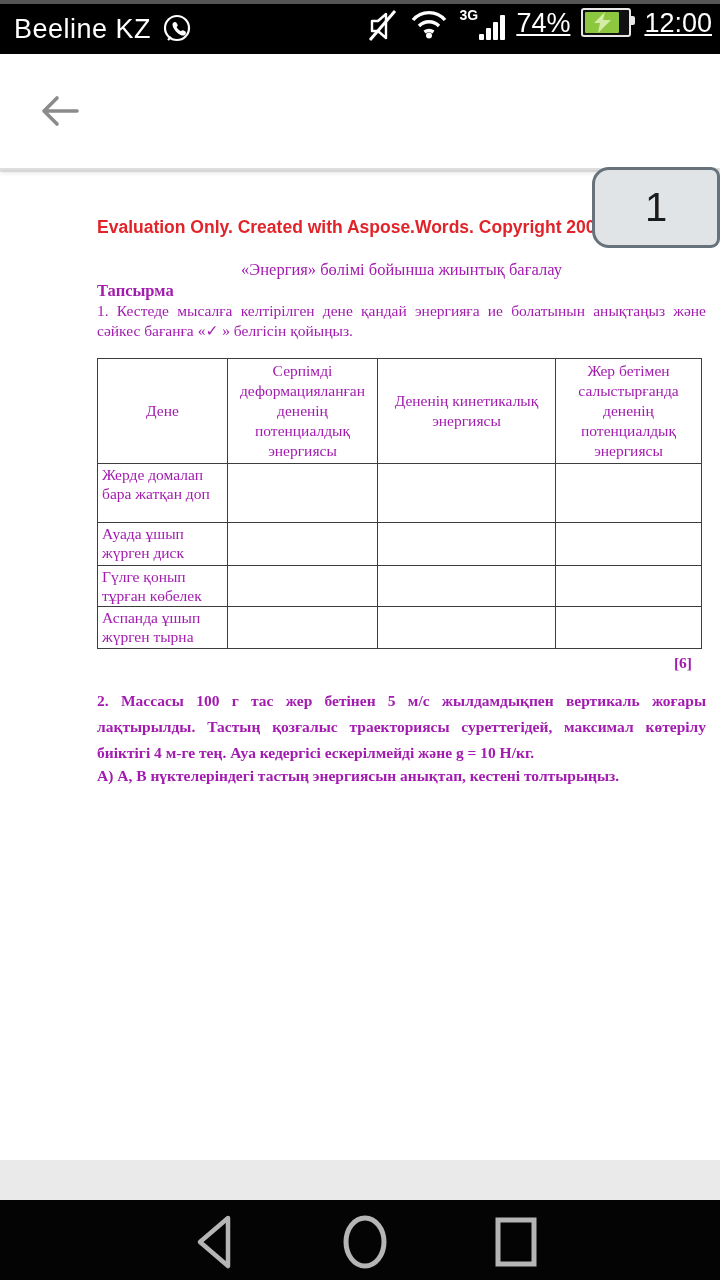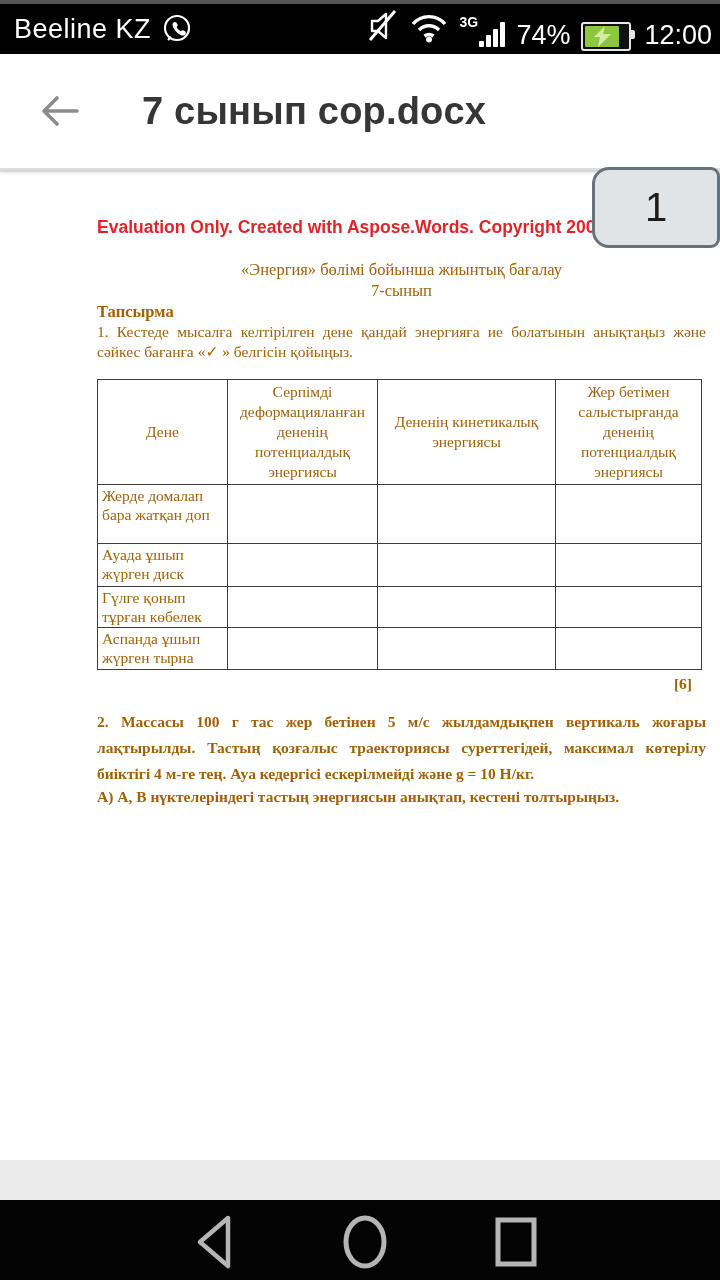--- a/index.html
+++ b/index.html
@@ -11,21 +11,21 @@
 
   
   .status-bar {
     position:absolute; top:0; left:0; width:720px; height:50px;
     background:#000; color:#fff; display:flex; align-items:center;
     box-sizing:border-box; padding:0 8px; font-size:27px;
   }
   .carrier { margin-left:6px; letter-spacing:0.5px; }
   .wa-wrap { margin-left:10px; display:flex; align-items:center; }
   .sb-spacer { flex:1; }
-  .sb-icons { display:flex; align-items:flex-end; gap:11px; }
+  .sb-icons { display:flex; align-items:flex-start; gap:11px;text-decoration:underline; }
   .sig-wrap { position:relative; width:46px; height:36px; }
   .sig-3g { position:absolute; top:-1px; left:0; font-size:14px; font-weight:700; }
   .sig-bars { position:absolute; bottom:4px; right:0; display:flex; align-items:flex-end; gap:2px; }
   .sig-bars i { display:block; width:5px; background:#fff; border-radius:1px; }
   .battery { position:relative; width:46px; height:25px; border:2px solid #e8e8e8; border-radius:3px; background:#111; }
   .battery .fill { position:absolute; left:2px; top:2px; bottom:2px; border-radius:1px; }
   .battery .nub { position:absolute; right:-6px; top:6px; width:4px; height:9px; background:#e8e8e8; border-radius:0 2px 2px 0; }
   .battery svg { position:absolute; left:9px; top:2px; }
   .sb-time { margin-left:2px; }
 
@@ -46,21 +46,21 @@
   
   .doc-area { position:absolute; top:168px; left:0; width:720px; height:1028px; background:#eaeaea; }
   .page {
     position:relative; width:720px; height:988px; background:#fff;
     box-sizing:border-box; padding:45px 14px 0 97px; overflow:hidden;
   }
   .watermark {
     font-family:"Liberation Sans", sans-serif; font-weight:700; font-size:17.5px;
     white-space:nowrap; overflow:hidden; margin-bottom:21px;
   }
-  .doc-body { font-family:"Liberation Serif", serif; color:#a16207; font-size:15.5px; }
+  .doc-body { font-family:"Liberation Serif", serif; color:#a21caf; font-size:15.5px; }
   .doc-heading { text-align:center; font-size:16.5px; line-height:21px; }
   .task-label { font-weight:700; font-size:16.5px; line-height:21px; }
   .para1 { text-align:justify; line-height:20px; margin:0; }
 
   table.task-table { border-collapse:collapse; table-layout:fixed; width:604px; margin-top:17px; }
   .task-table th, .task-table td { border:1px solid #3d3d3d; overflow-wrap:break-word; }
   .task-table th {
     font-weight:400; text-align:center; vertical-align:middle;
     padding:2px 5px; line-height:20px; height:98px; font-size:15.5px;
   }
@@ -136,32 +136,30 @@
       <span class="sb-time">12:00</span>
     </span>
   </div>
 
   <div class="app-header">
     <span class="back-btn">
       <svg width="46" height="46" viewBox="0 0 46 46">
         <path d="M40 23 H8 M20 10 L7 23 L20 36" fill="none" stroke="#8b8b8b" stroke-width="3.6" stroke-linecap="round" stroke-linejoin="round"></path>
       </svg>
     </span>
-    <span class="doc-title">7 сынып сор.docx</span>
   </div>
 
   <div class="doc-area">
     <div class="page-badge">1</div>
 
     <div class="page">
       <div class="watermark" style="color:#e0242a;" title="Evaluation Only. Created with Aspose.Words. Copyright 2003-2017 Aspose Pty Ltd.">Evaluation Only. Created with Aspose.Words. Copyright 2003-2017 Aspose Pty Ltd.</div>
 
       <div class="doc-body">
         <div class="doc-heading">«Энергия» бөлімі бойынша жиынтық бағалау</div>
-        <div class="doc-heading">7-сынып</div>
         <div class="task-label">Тапсырма</div>
         <p class="para1">1.  Кестеде мысалға келтірілген дене қандай энергияға ие болатынын анықтаңыз және сәйкес бағанға «✓ » белгісін қойыңыз.</p>
 
         <table class="task-table">
           <colgroup>
             <col style="width:130px">
               <col style="width:150px">
               <col style="width:178px">
               <col style="width:146px">
           </colgroup>

